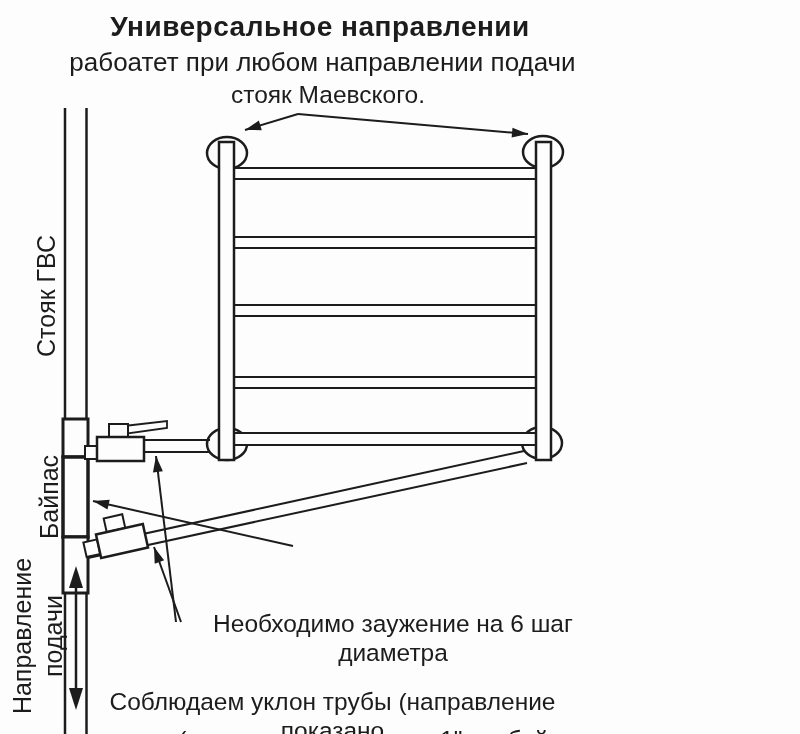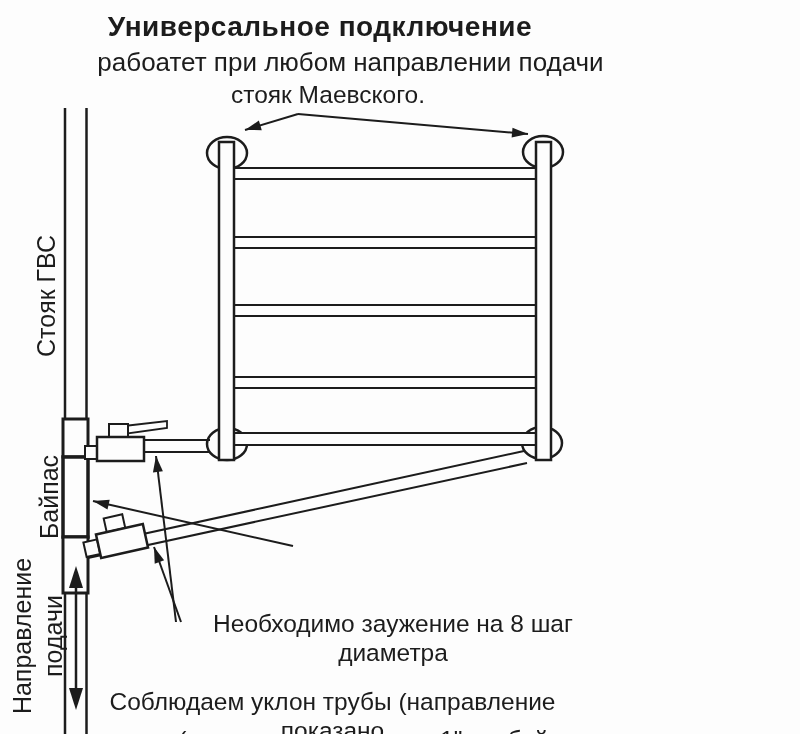--- a/index.html
+++ b/index.html
@@ -18,21 +18,20 @@
   .title {
     top: 11px; left: 0; width: 640px;
     text-align: center;
     font-size: 28px; font-weight: bold;
     letter-spacing: 0.5px;
   }
   .subtitle {
     top: 47px; left: 0; width: 645px;
     text-align: center;
     font-size: 26px;
-    margin-left: 28px;
   }
   .kran-label {
     top: 81px; left: 0; width: 656px;
     text-align: center;
     font-size: 24.5px;
   }
   .note {
     text-align: center;
     font-size: 24.5px;
     line-height: 29px;
@@ -112,33 +111,33 @@
     <line x1="298" y1="114" x2="245" y2="130" stroke="#1c1c1c" stroke-width="2" marker-end="url(#ah)"></line>
     <line x1="298" y1="114" x2="528" y2="134" stroke="#1c1c1c" stroke-width="2" marker-end="url(#ah)"></line>
 
     <g>
       <line x1="76" y1="584" x2="76" y2="692" stroke="#1c1c1c" stroke-width="2.5"></line>
       <polygon points="76,566 69,588 83,588" fill="#1c1c1c"></polygon>
       <polygon points="76,710 69,688 83,688" fill="#1c1c1c"></polygon>
     </g>
   </svg>
 
-  <div class="txt title">Универсальное подключение</div>
+  <div class="txt title">Универсальное направлении</div>
   <div class="txt subtitle">рабоатет при любом направлении подачи</div>
   <div class="txt kran-label">стояк Маевского.</div>
 
   <div class="rot riser-label">Стояк ГВС</div>
   <div class="rot bypass-label">Байпас</div>
   <div class="rot flowdir-label">
     <div>Направление</div>
     <div>подачи</div>
   </div>
 
   <div class="txt note note-narrowing">
-    <div>Необходимо заужение на 8 шаг диаметра</div>
+    <div>Необходимо заужение на 6 шаг диаметра</div>
     <div>(например, если стояк 1", то байпас – 3/4").</div>
   </div>
 
   <div class="txt note note-slope">
     <div>Соблюдаем уклон трубы (направление показано</div>
     
   </div>
 
 </div>
 

